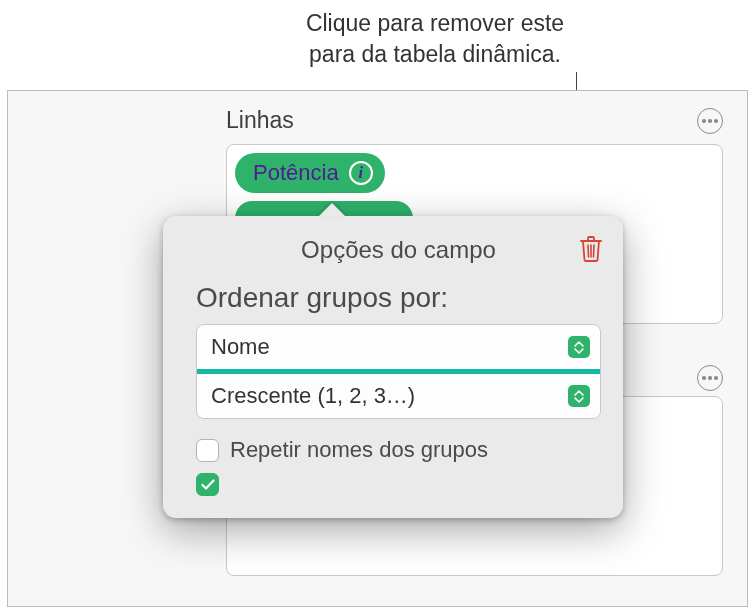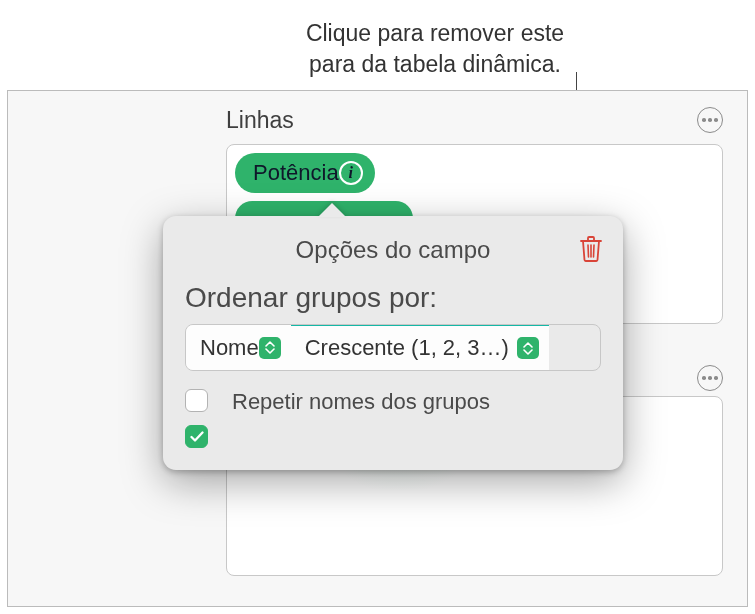--- a/index.html
+++ b/index.html
@@ -18,21 +18,20 @@
     .callout-text {
       position: absolute;
       top: 8px;
       left: 195px;
       right: 80px;
       text-align: center;
       font-size: 23px;
       color: #333;
       line-height: 1.35;
       font-weight: 400;
-      margin-top: 10px;
     }
     .callout-line {
       position: absolute;
       top: 72px;
       left: 576px;
       width: 1px;
       height: 163px;
       background: #444;
     }
     .panel-border {
@@ -47,21 +46,21 @@
     .panel-inner {
       position: absolute;
       left: 198px;
       right: 0;
       top: 0;
       bottom: 0;
       padding: 16px 24px 0 20px;
     }
     .section-header {
       display: flex;
-      align-items: flex-start;
+      align-items: flex-end;
       justify-content: space-between;
       margin-bottom: 10px;
     }
     .section-title {
       font-size: 23px;
       color: #3f3f3f;
       font-weight: 400;
     }
     .more-icon {
       width: 26px;
@@ -85,25 +84,26 @@
       border-radius: 8px;
       background: #fff;
       padding: 8px;
       min-height: 180px;
       position: relative;
     }
     .field-pill {
       display: inline-flex;
       align-items: center;
       background: #2fb36b;
-      color: #0f172a;
+      color: #4c1d95;
       border-radius: 22px;
       padding: 7px 12px 7px 18px;
       font-size: 22px;
       font-weight: 500;
+      gap: 10px;
       cursor: pointer;
     }
     .field-pill-2 {
       display: inline-block;
       background: #2fb36b;
       border-radius: 22px 22px 6px 6px;
       width: 178px;
       height: 22px;
       margin-top: 8px;
     }
@@ -137,21 +137,21 @@
     }
     
     .popover {
       position: absolute;
       top: 216px;
       left: 163px;
       width: 460px;
       background: #eaeaea;
       border-radius: 13px;
       box-shadow: 0 12px 40px rgba(0,0,0,0.35), 0 2px 6px rgba(0,0,0,0.25);
-      padding: 20px 22px 22px 22px;
+      padding: 20px 22px 22px 33px;
       z-index: 10;
     }
     .popover::before {
       content: "";
       position: absolute;
       top: -13px;
       left: 155px;
       width: 0;
       height: 0;
       border-left: 14px solid transparent;
@@ -174,55 +174,56 @@
       height: 28px;
       cursor: pointer;
     }
     .popover-label {
       font-size: 28px;
       color: #4a4a4a;
       margin-bottom: 10px;
     }
     .select-group {
       display: flex;
+      flex-direction: column;
       border-radius: 8px;
       overflow: hidden;
       border: 1px solid #c7c7c7;
       margin-bottom: 18px;
     }
     .select-row {
       display: flex;
       align-items: center;
       justify-content: space-between;
       background: #fdfdfd;
       padding: 9px 10px 9px 14px;
       font-size: 22px;
       color: #333;
       cursor: pointer;
     }
     .select-row + .select-row {
-      border-top: 1px solid #14b8a6;
+      border-top: 5px solid #14b8a6;
       gap: 8px;
     }
     .sel-chevrons {
       width: 22px;
       height: 22px;
       background: #2fb36b;
       border-radius: 5px;
       display: flex;
       flex-direction: column;
       align-items: center;
       justify-content: center;
       gap: 1px;
     }
     .sel-chevrons svg { display: block; }
     .checkbox-row {
       display: flex;
-      align-items: flex-start;
-      gap: 24px;
+      align-items: center;
+      gap: 11px;
       font-size: 22px;
       color: #4a4a4a;
       margin-top: 10px;
       cursor: pointer;
     }
     .checkbox {
       width: 23px;
       height: 23px;
       border-radius: 6px;
       border: 1px solid #b3b3b3;

